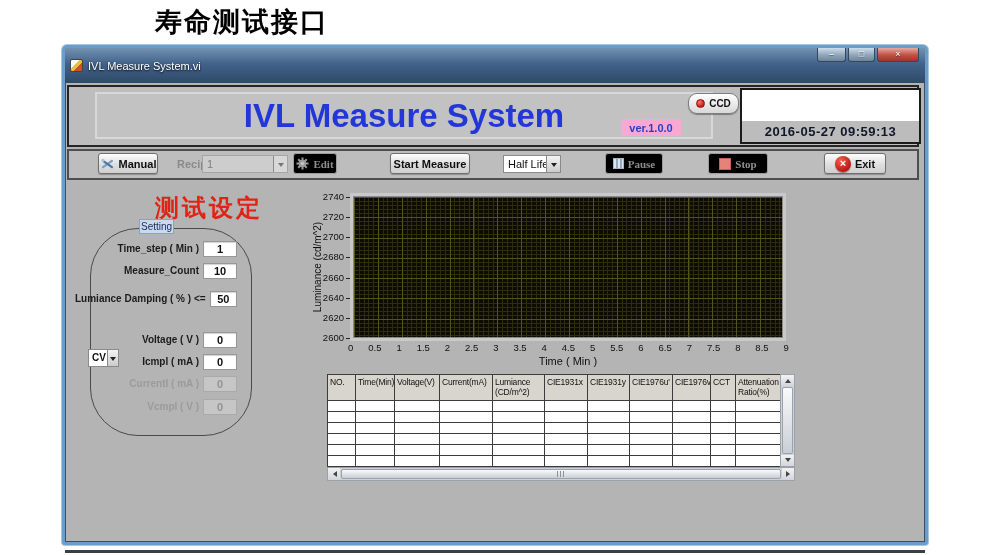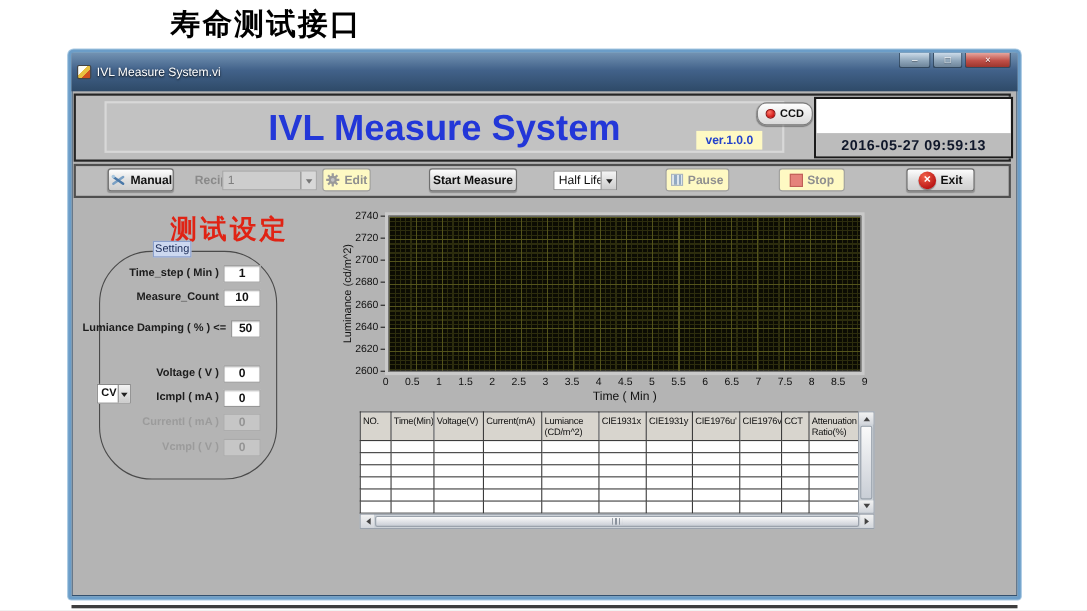--- a/index.html
+++ b/index.html
@@ -36,37 +36,37 @@
     background:#bdbdbd; border:2px solid #252525; }
   .app-title-panel { position:absolute; left:26px; top:5px; width:618px; height:47px;
     background:#c2c2c2; border:2px solid #d8d8d8; display:flex; align-items:center; justify-content:center; }
   .app-title { font-size:33px; font-weight:bold; color:#2337d8; letter-spacing:0px; }
   .ccd-button { position:absolute; left:619px; top:6px; width:51px; height:21px;
     border:1px solid #7d7d7d; border-radius:9px; background:linear-gradient(#ffffff,#d8d8d8);
     display:flex; align-items:center; justify-content:center; gap:4px;
     font-size:10px; font-weight:bold; color:#111; box-shadow:0 1px 1px rgba(0,0,0,.35); }
   .ccd-led { width:9px; height:9px; border-radius:50%; border:1px solid #8a1010;
     background:radial-gradient(circle at 35% 30%,#ff7868,#d01818 70%); }
-  .version-strip { position:absolute; left:564px; top:32px; width:60px; height:17px;
-    background:#fef9c3; color:#2342cc; font-size:11px; font-weight:bold;
+  .version-strip { position:absolute; left:552px; top:32px; width:60px; height:17px;
+    background:#f9a8d4; color:#2342cc; font-size:11px; font-weight:bold;
     display:flex; align-items:center; justify-content:center; }
   .clock-box { position:absolute; left:671px; top:1px; width:181px; height:56px;
     border:2px solid #1b1b1b; background:#fff; display:flex; flex-direction:column;
     justify-content:flex-end; }
   .clock-strip { height:21px; background:#bcbcbc; display:flex; align-items:center;
     justify-content:center; font-size:13px; font-weight:bold; color:#0f172a; letter-spacing:.5px; }
 
   
   .toolbar-band { position:absolute; left:2px; top:66px; width:852px; height:31px;
     background:#bdbdbd; border:2px solid #4f4f4f; }
   .btn { position:absolute; top:2px; height:21px; border:1px solid #6f6f6f; border-radius:3px;
     background:linear-gradient(#fefefe,#dedede 55%,#cfcfcf); display:flex; align-items:center;
     justify-content:center; gap:4px; font-size:11px; font-weight:bold; color:#101010;
     box-shadow:0 1px 1px rgba(0,0,0,.25); }
-  .btn.disabled { background:#fef9c3; border-color:#9d9d9d; color:#8f8f8f; box-shadow:none; }
+  .btn.disabled { background:#000000; border-color:#9d9d9d; color:#8f8f8f; box-shadow:none;font-family:Liberation Serif, serif; }
   .recipe-label { position:absolute; left:108px; top:7px; font-size:11px; font-weight:bold; color:#8a8a8a; }
   .combo { position:absolute; top:4px; height:18px; border:1px solid #8a8a8a; background:#fff;
     display:flex; align-items:stretch; }
   .combo-text { flex:1; font-size:11px; padding:2px 4px 0; color:#111; white-space:nowrap; overflow:hidden; }
   .combo-arrow { width:14px; border-left:1px solid #8a8a8a;
     background:linear-gradient(#f4f4f4,#cccccc); display:flex; align-items:center; justify-content:center; }
   .combo-arrow::after { content:""; width:0; height:0; border:3.5px solid transparent;
     border-top:4.5px solid #222; margin-top:4px; }
   .combo.disabled { background:#cdcdcd; border-color:#a5a5a5; }
   .combo.disabled .combo-text { color:#7e7e7e; }

